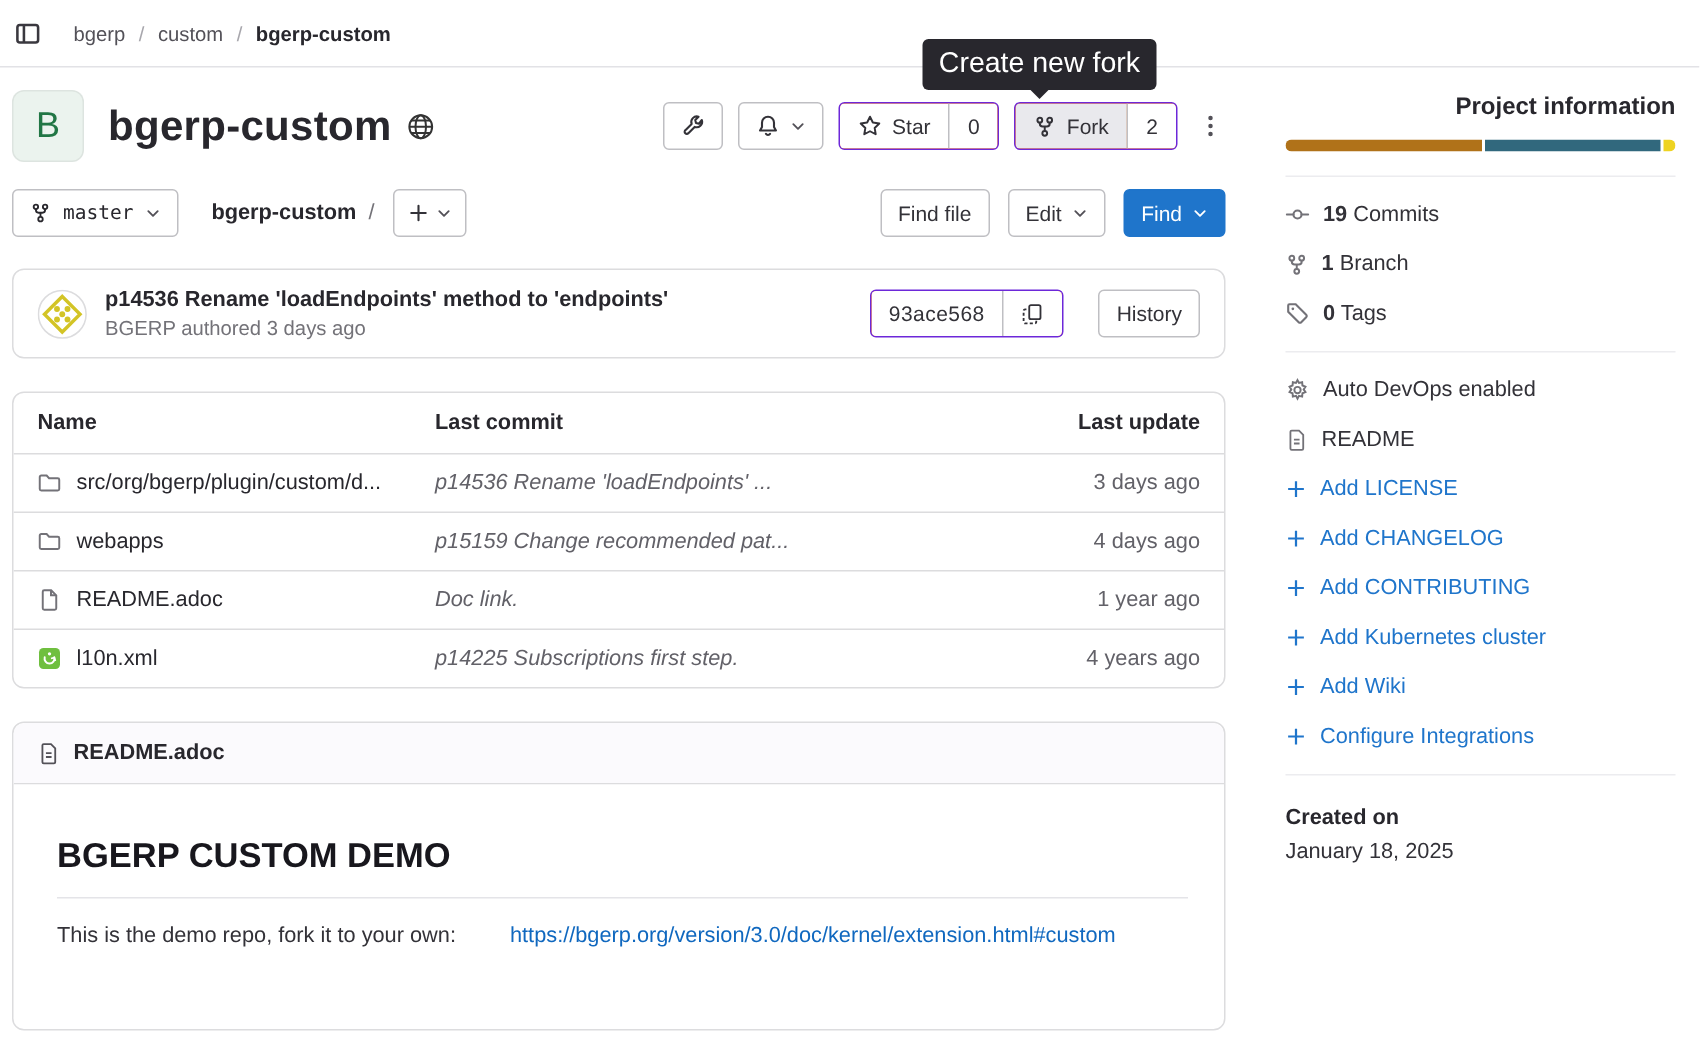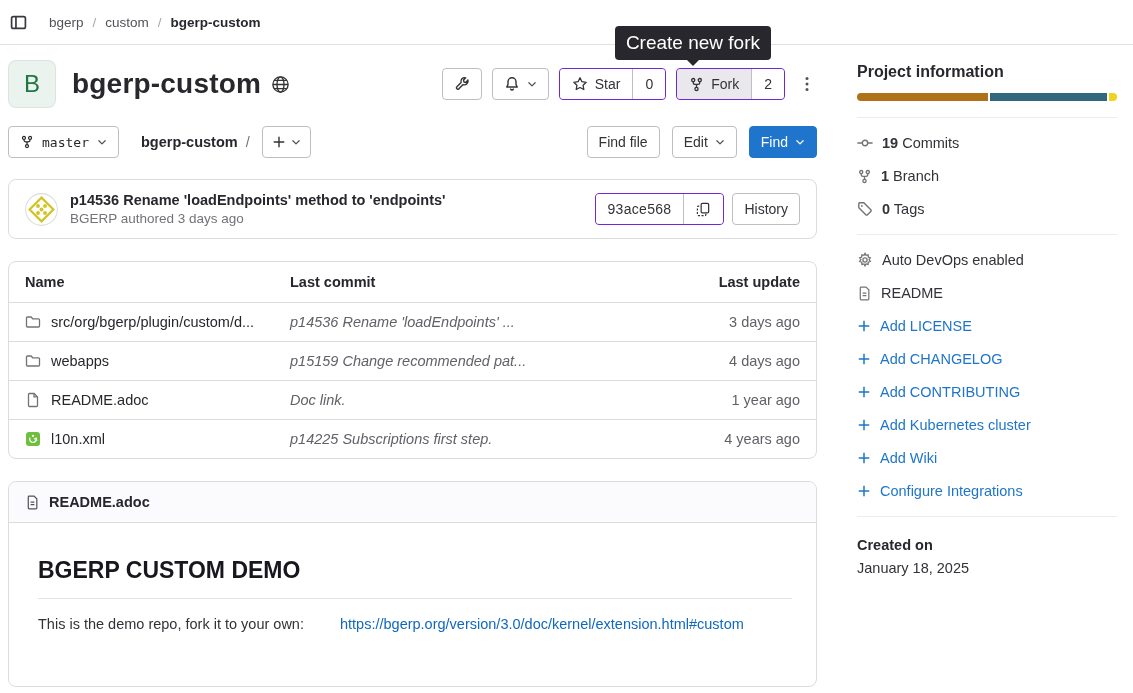--- a/index.html
+++ b/index.html
@@ -79,21 +79,21 @@
   .toolbar-right { margin-left: auto; display: flex; align-items: center; gap: 12px; }
   .btn-primary { background: #1f75cb; border-color: #1f75cb; color: #fff; }
   .btn-primary .chev { color: #fff; }
 
   
   .panel { border: 1px solid #dcdcde; border-radius: 8px; background: #fff; }
   .commit-panel { margin-top: 21px; display: flex; align-items: center; padding: 12px 16px; }
   .commit-texts { margin-left: 12px; min-width: 0; }
   .commit-title { font-weight: 700; font-size: 14.5px; color: #28272d; white-space: nowrap; }
   .commit-meta { font-size: 13.5px; color: #737278; margin-top: 3px; }
-  .commit-right { margin-left: auto; display: flex; align-items: flex-start; gap: 8px; }
+  .commit-right { margin-left: auto; display: flex; align-items: flex-start; gap: 23px; }
   .sha-seg { font-size: 14px; letter-spacing: .3px; }
 
   
   .file-table { margin-top: 22px; overflow: hidden; }
   .ft-row { display: grid; grid-template-columns: 265px 1fr 150px; align-items: center; }
   .ft-row + .ft-row { border-top: 1px solid #dcdcde; }
   .ft-head { font-weight: 700; font-size: 14.5px; }
   .ft-head .cell { padding-top: 12px; padding-bottom: 12px; }
   .cell { padding: 11px 0 11px 16px; font-size: 14.5px; }
   .cell.right { text-align: right; padding-right: 16px; padding-left: 0; color: #626168; }
@@ -112,21 +112,21 @@
   .readme-head svg { color: #535158; }
   .readme-body { padding: 18px 24px 30px 29px; }
   .readme-h1 {
     font-size: 23px; font-weight: 700; color: #18171d;
     margin-top: 16px; padding-bottom: 14px; border-bottom: 1px solid #e4e4e8;
   }
   .readme-p { margin-top: 17px; font-size: 14.5px; color: #333238; }
   .readme-p a { color: #1068bf; text-decoration: none; cursor: pointer; margin-left: 32px; }
 
   
-  .sb-title { font-size: 16px; font-weight: 700; color: #28272d; }
+  .sb-title { font-size: 16px; font-weight: 700; color: #28272d; text-align: right; }
   .lang-bar { display: flex; gap: 2px; height: 8px; margin-top: 12px; border-radius: 4px; overflow: hidden; }
   .lang-bar .seg { height: 100%; }
   .sb-divider { border: none; border-top: 1px solid #ececef; margin: 16px 0; }
   .sb-item { display: flex; align-items: center; gap: 9px; margin: 17px 0; font-size: 14.5px; color: #333238; cursor: pointer; }
   .sb-item .sicon { color: #737278; }
   .sb-item b { font-weight: 700; }
   .sb-link { color: #1f75cb; }
   .sb-link .sicon { color: #1f75cb; }
   .created-title { font-weight: 700; font-size: 14.5px; margin-top: 20px; }
   .created-date { font-size: 14.5px; color: #333238; margin-top: 7px; }

